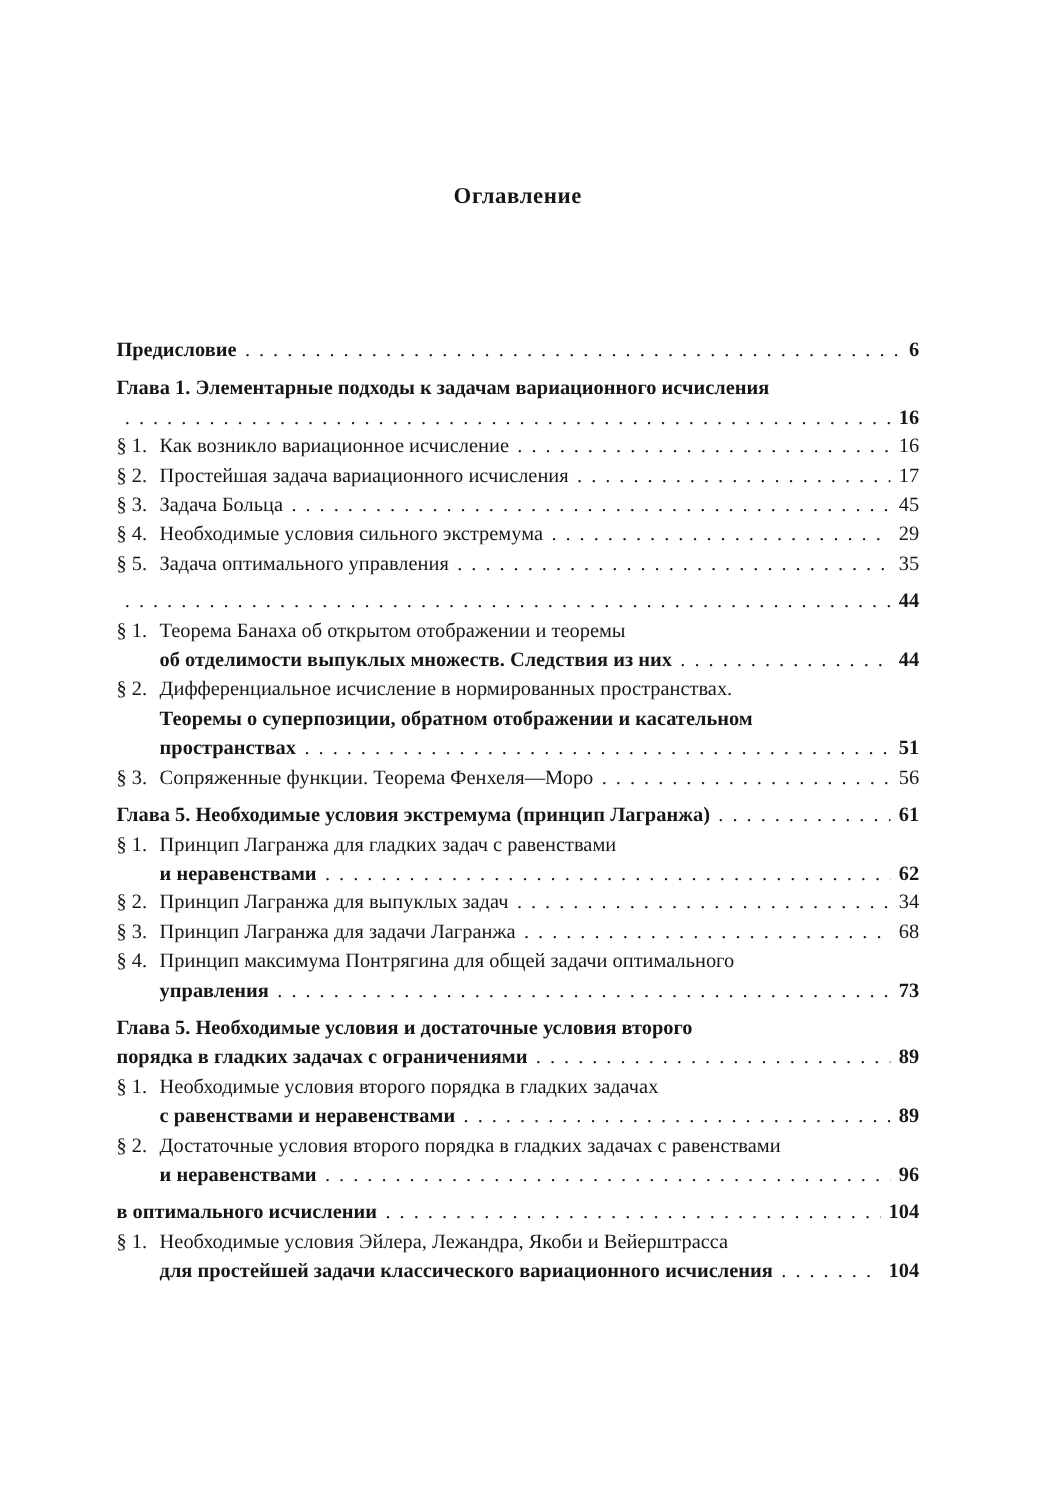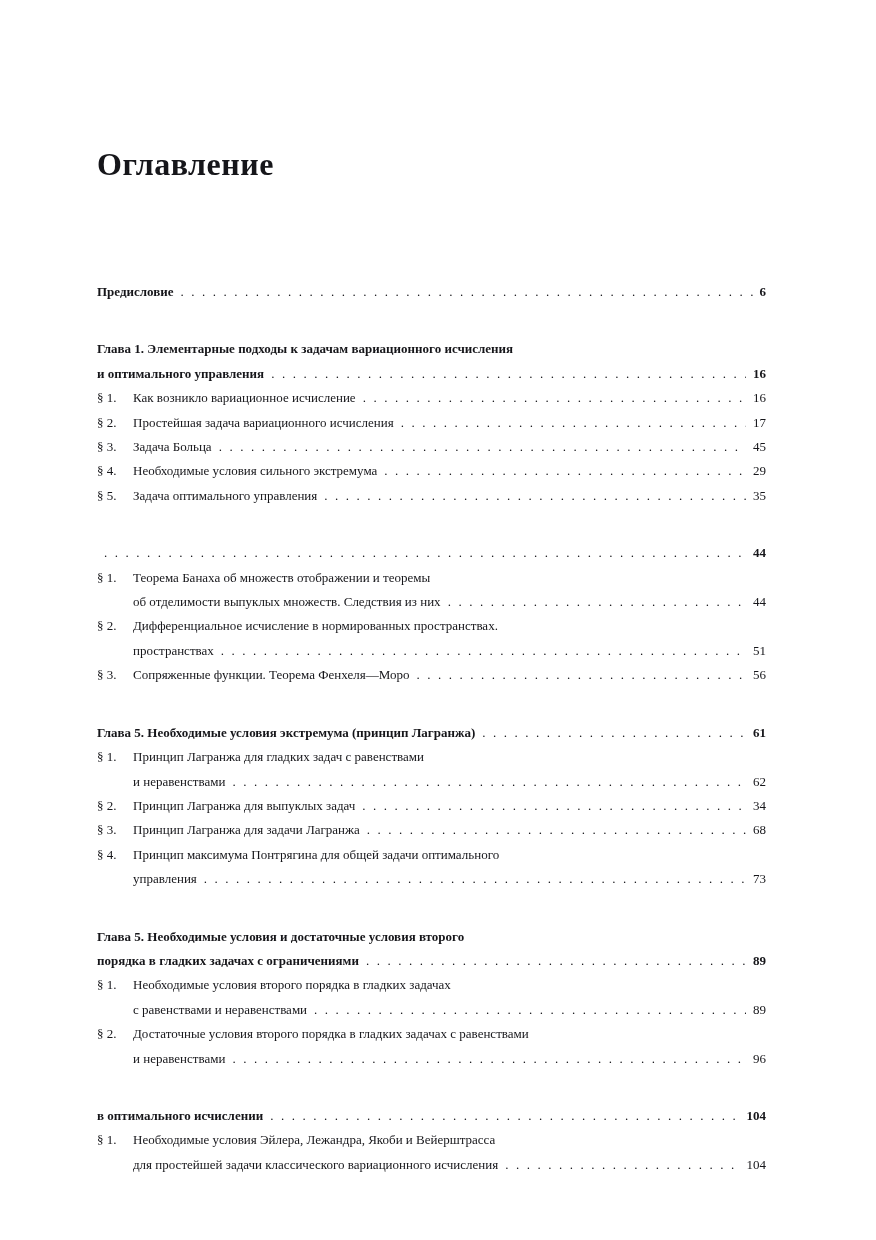--- a/index.html
+++ b/index.html
@@ -15,40 +15,40 @@
     color: #16161a;
     overflow: hidden;
   }
   .page {
     width: 669px;
     margin-left: 97px;
     padding-top: 146px;
   }
   h1.doc-title {
     margin: 0;
-    font-size: 32px;
+    font-size: 19px;
     line-height: 36px;
     font-weight: bold;
-    text-align: left;
+    text-align: center;
     letter-spacing: 0.5px;
   }
   .toc {
     margin-top: 98px;
-    font-size: 13px;
+    font-size: 17px;
     line-height: 24.4px;
   }
   .entry { margin: 0; }
-  .entry.group-start { margin-top: 33px; }
+  .entry.group-start { margin-top: 7px; }
   .entry.bold { font-weight: bold; }
   .line {
     display: flex;
     align-items: baseline;
     white-space: nowrap;
   }
-  .section .line.cont { padding-left: 36px; }
+  .section .line.cont { padding-left: 36px; font-weight: bold; }
   .label {
     flex: 0 0 36px;
     width: 36px;
   }
   .text {
     flex: 0 0 auto;
   }
   .leader {
     flex: 1 1 auto;
     min-width: 10px;
@@ -77,21 +77,20 @@
           <span class="text">Предисловие</span>
           <span class="leader"></span>
           <span class="page-num">6</span>
         </div>
       </div>
       <div class="entry chapter bold group-start">
         <div class="line">
           <span class="text">Глава 1. Элементарные подходы к задачам вариационного исчисления</span>
         </div>
         <div class="line cont">
-          <span class="text">и оптимального управления</span>
           <span class="leader"></span>
           <span class="page-num">16</span>
         </div>
       </div>
       <div class="entry section">
         <div class="line">
           <span class="label">§ 1.</span>
           <span class="text">Как возникло вариационное исчисление</span>
           <span class="leader"></span>
           <span class="page-num">16</span>
@@ -131,32 +130,35 @@
       </div>
       <div class="entry chapter bold group-start">
         <div class="line">
           <span class="leader"></span>
           <span class="page-num">44</span>
         </div>
       </div>
       <div class="entry section">
         <div class="line">
           <span class="label">§ 1.</span>
-          <span class="text">Теорема Банаха об множеств отображении и теоремы</span>
+          <span class="text">Теорема Банаха об открытом отображении и теоремы</span>
         </div>
         <div class="line cont">
           <span class="text">об отделимости выпуклых множеств. Следствия из них</span>
           <span class="leader"></span>
           <span class="page-num">44</span>
         </div>
       </div>
       <div class="entry section">
         <div class="line">
           <span class="label">§ 2.</span>
           <span class="text">Дифференциальное исчисление в нормированных пространствах.</span>
+        </div>
+        <div class="line cont">
+          <span class="text">Теоремы о суперпозиции, обратном отображении и касательном</span>
         </div>
         <div class="line cont">
           <span class="text">пространствах</span>
           <span class="leader"></span>
           <span class="page-num">51</span>
         </div>
       </div>
       <div class="entry section">
         <div class="line">
           <span class="label">§ 3.</span>

